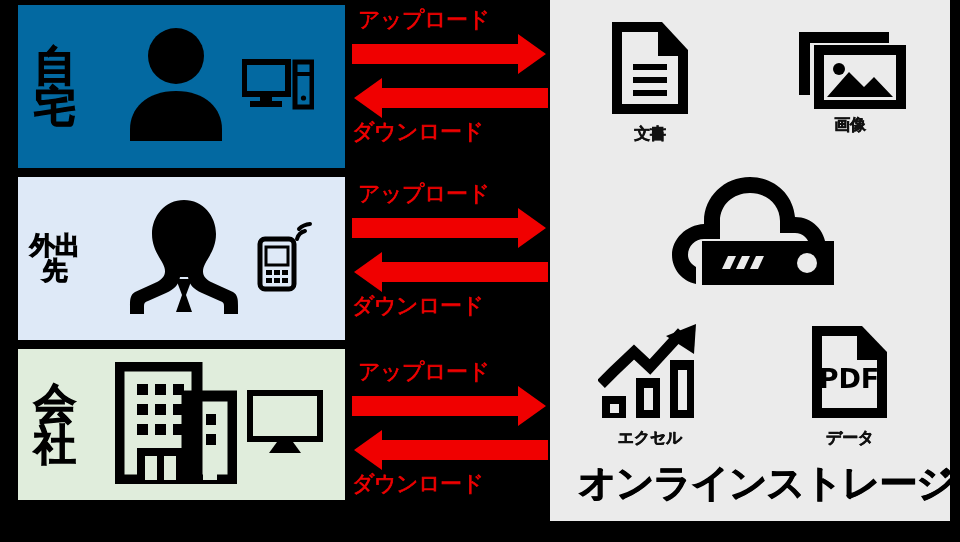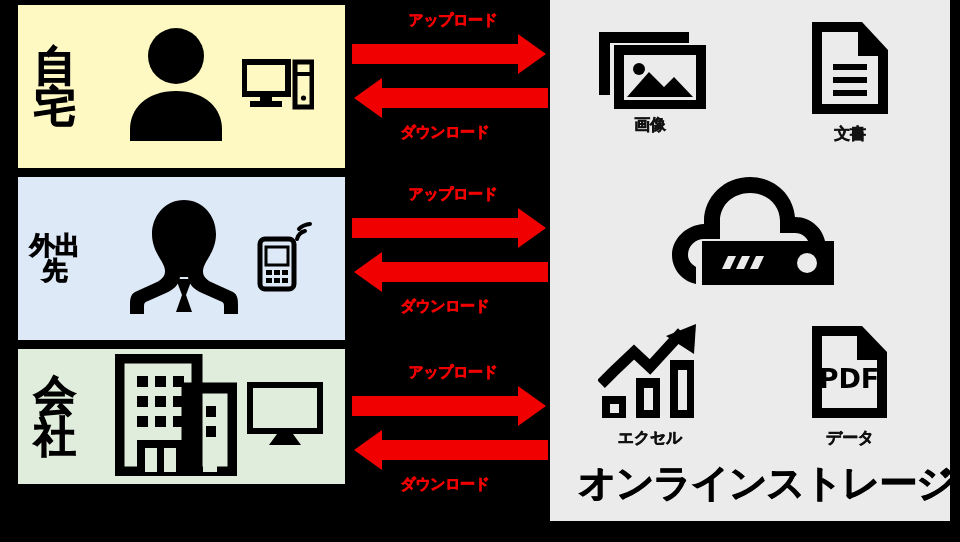--- a/index.html
+++ b/index.html
@@ -19,21 +19,21 @@
   .loc-panel {
     position: absolute;
     left: 18px;
     width: 327px;
     display: flex;
     align-items: center;
     box-sizing: border-box;
   }
   #panel-home   { top: 5px;   height: 163px; }
   #panel-mobile { top: 177px; height: 163px; }
-  #panel-office { top: 349px; height: 135px; }
+  #panel-office { top: 349px; height: 151px; }
 
   .loc-label {
     width: 74px;
     flex: 0 0 74px;
     text-align: center;
     color: #000;
     font-weight: bold;
     font-size: 42px;
     line-height: 0.96;
     letter-spacing: 0px;
@@ -56,23 +56,23 @@
     position: absolute;
     left: 352px;
     width: 196px;
   }
   #arrows-home   { top: 8px; }
   #arrows-mobile { top: 182px; }
   #arrows-office { top: 360px; }
 
   .arrow-caption {
     color: #F00000;
-    font-weight: bold;
-    font-size: 15px;
-    text-align: center;
+    font-weight: normal;
+    font-size: 22px;
+    text-align: left;
     letter-spacing: -0.5px;
     -webkit-text-stroke: 0.7px #F00000;
     white-space: nowrap;
     height: 24px;
     line-height: 24px;
   }
   .arrow-caption.dl { padding-right: 10px; }
   .arrow-caption.ul { padding-left: 6px; }
 
   .arrow-row { height: 44px; position: relative; }
@@ -122,21 +122,21 @@
     font-weight: bold;
     color: #000;
     letter-spacing: -1.2px;
     -webkit-text-stroke: 0.9px #000;
     white-space: nowrap;
   }
 </style>
 </head>
 <body>
 
-<div class="loc-panel" id="panel-home" style="background:#fef9c3;">
+<div class="loc-panel" id="panel-home" style="background:#0369a1;">
   <div class="loc-label">自宅</div>
   <div class="loc-figures">
 
     <span>
       <svg width="104" height="120" viewBox="0 0 104 120">
         <circle cx="52" cy="31" r="28" fill="#000"></circle>
         <path d="M52 66 C22 66 6 84 6 104 L6 116 L98 116 L98 104 C98 84 82 66 52 66 Z" fill="#000"></path>
       </svg>
     </span>
 
@@ -283,41 +283,41 @@
     </svg>
   </div>
   <div class="arrow-caption dl">ダウンロード</div>
 </div>
 
 <div id="storage-panel">
   <div class="storage-grid">
 
     <div class="storage-cell">
       <span>
-        <svg width="112" height="82" viewBox="0 0 112 82">
-          <path d="M5 5 L95 5 L95 16 L16 16 L16 68 L5 68 Z" fill="#000"></path>
-          <rect x="25" y="23" width="82" height="55" fill="none" stroke="#000" stroke-width="10"></rect>
-          <circle cx="45" cy="42" r="6" fill="#000"></circle>
-          <path d="M33 70 L55 45 L70 60 L80 50 L99 70 Z" fill="#000"></path>
-        </svg>
-      </span>
-      <div class="storage-cell-label">画像</div>
-    </div>
-
-    <div class="storage-cell">
-      <span>
         <svg width="88" height="100" viewBox="0 0 88 100">
           <path d="M6 4 L56 4 L82 32 L82 96 L6 96 Z" fill="#000"></path>
           <path d="M16 14 L52 14 L52 38 L72 38 L72 86 L16 86 Z" fill="#EBEBEB"></path>
           <rect x="27" y="46" width="34" height="6" fill="#000"></rect>
           <rect x="27" y="59" width="34" height="6" fill="#000"></rect>
           <rect x="27" y="72" width="34" height="6" fill="#000"></rect>
         </svg>
       </span>
       <div class="storage-cell-label">文書</div>
+    </div>
+
+    <div class="storage-cell">
+      <span>
+        <svg width="112" height="82" viewBox="0 0 112 82">
+          <path d="M5 5 L95 5 L95 16 L16 16 L16 68 L5 68 Z" fill="#000"></path>
+          <rect x="25" y="23" width="82" height="55" fill="none" stroke="#000" stroke-width="10"></rect>
+          <circle cx="45" cy="42" r="6" fill="#000"></circle>
+          <path d="M33 70 L55 45 L70 60 L80 50 L99 70 Z" fill="#000"></path>
+        </svg>
+      </span>
+      <div class="storage-cell-label">画像</div>
     </div>
 
     <div class="storage-cell cloud-cell">
       <span>
         <svg width="200" height="120" viewBox="0 0 200 120">
           <path d="M100 6
                    C 74 6 54 26 54 50
                    C 54 51 54 52 54 53
                    C 36 54 22 68 22 84
                    C 22 98 32 110 46 113

